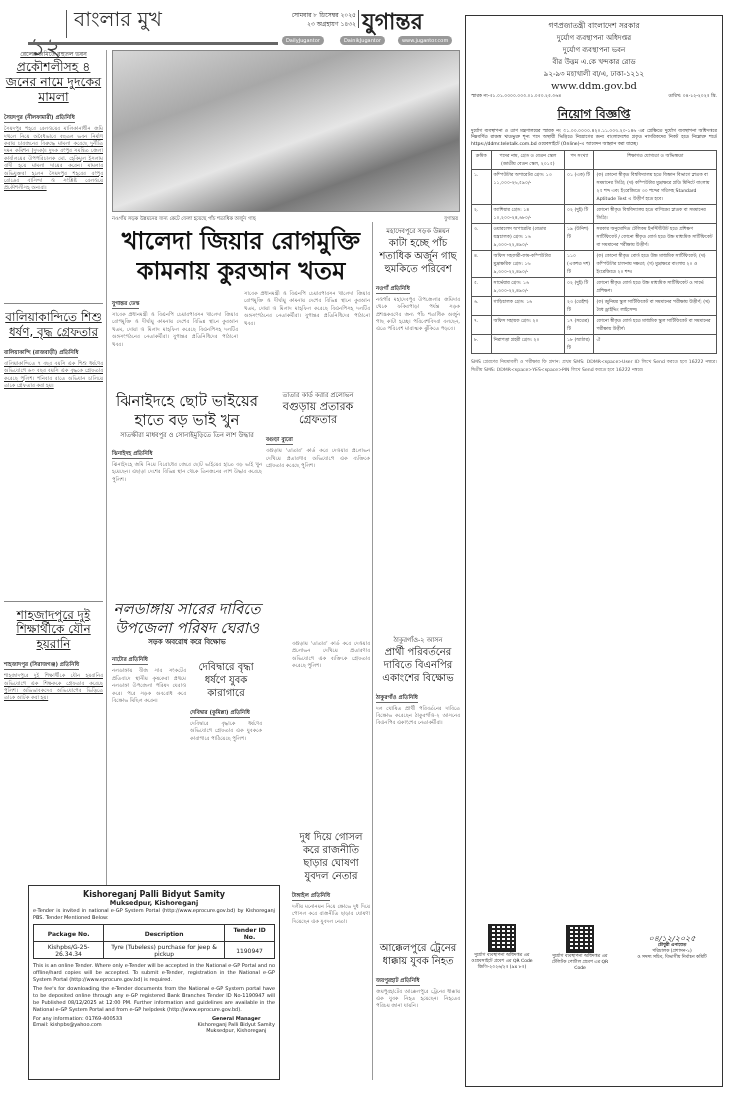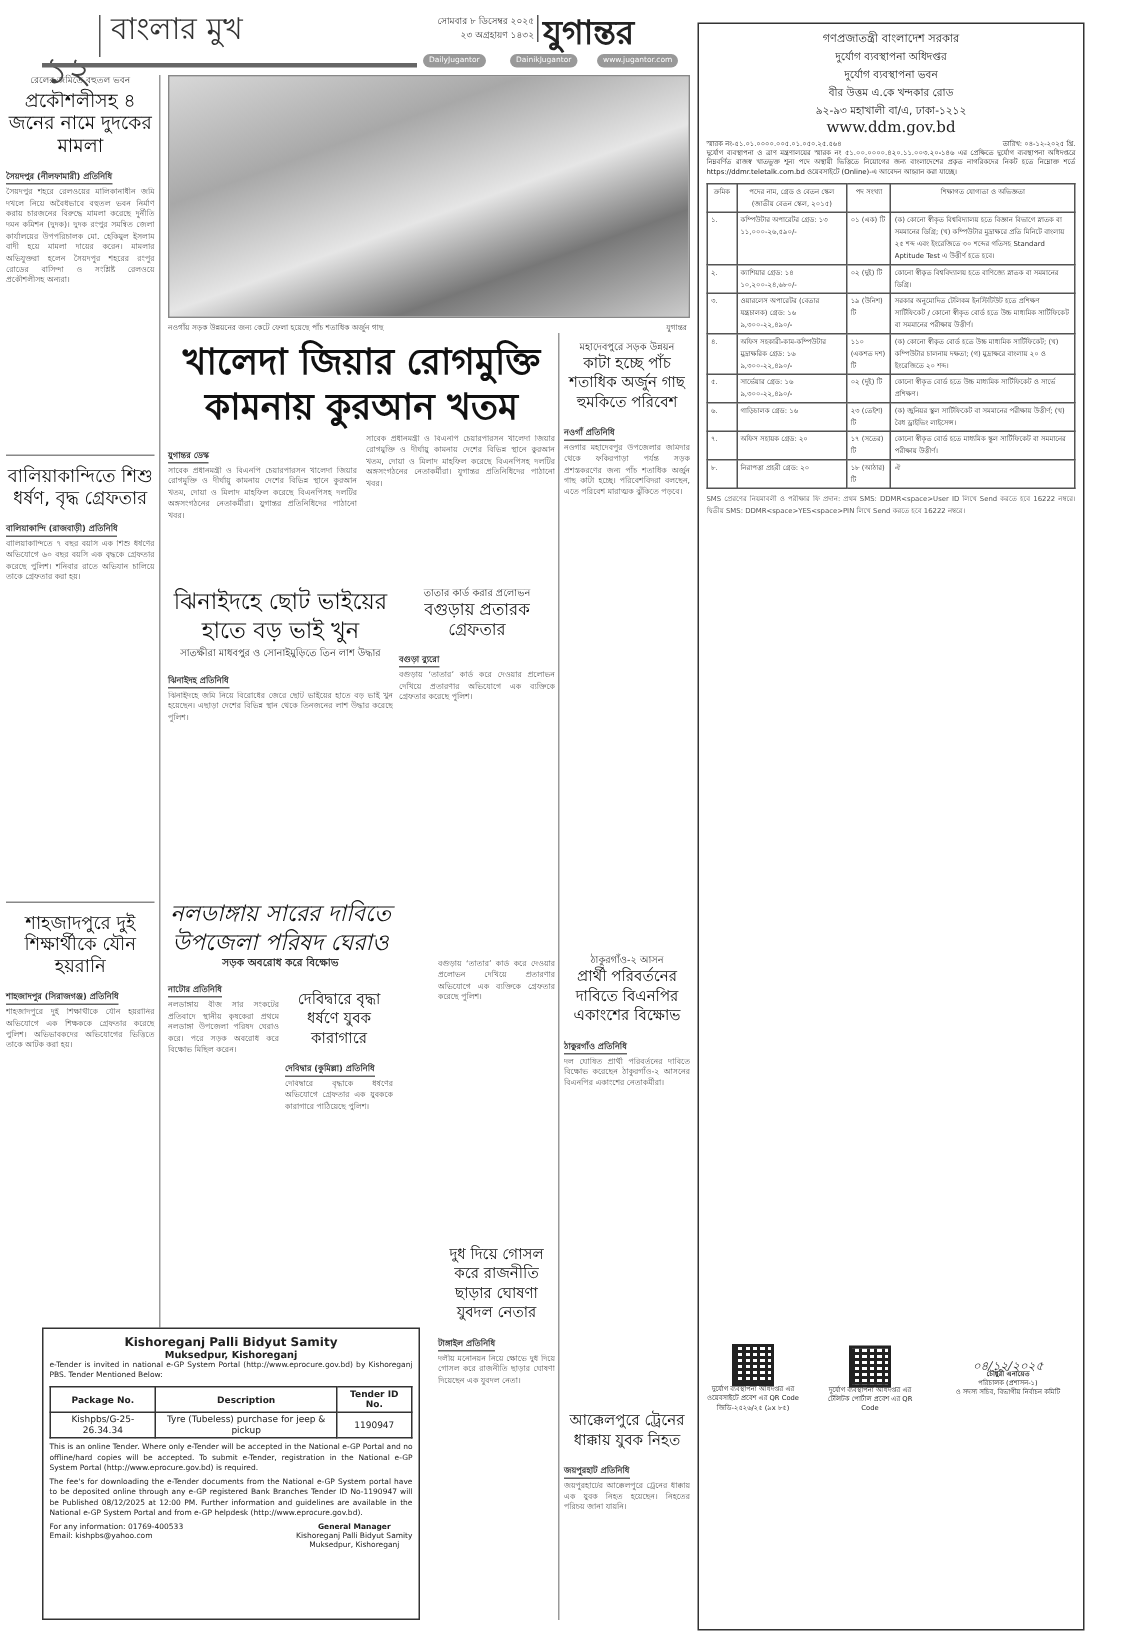--- a/index.html
+++ b/index.html
@@ -39,21 +39,21 @@
 <div class="abs date">
   <div>সোমবার ৮ ডিসেম্বর ২০২৫</div>
   <div>২৩ অগ্রহায়ণ ১৪৩২</div>
 </div>
 <div class="abs logo-sep"></div>
 <div class="abs logo">যুগান্তর</div>
 <div class="abs social" style="left:282px">DailyJugantor</div>
 <div class="abs social" style="left:340px">DainikJugantor</div>
 <div class="abs social" style="left:398px">www.jugantor.com</div>
 
-<div class="abs" style="left:4px; top:50px; width:99px;">
+<div class="abs" style="left:4px; top:50px; width:99px;text-decoration:underline;">
   <div class="head" style="font-size:6px;color:#444;">রেলের জমিতে বহুতল ভবন</div>
   <div class="head" style="font-size:12.5px; margin-top:2px;">প্রকৌশলীসহ ৪ জনের নামে দুদকের মামলা</div>
   <div class="byline">সৈয়দপুর (নীলফামারী) প্রতিনিধি</div>
   <div class="txt" style="height:172px;">সৈয়দপুর শহরে রেলওয়ের মালিকানাধীন জমি দখলে নিয়ে অবৈধভাবে বহুতল ভবন নির্মাণ করায় চারজনের বিরুদ্ধে মামলা করেছে দুর্নীতি দমন কমিশন (দুদক)। দুদক রংপুর সমন্বিত জেলা কার্যালয়ের উপপরিচালক মো. হেকিমুল ইসলাম বাদী হয়ে মামলা দায়ের করেন। মামলার অভিযুক্তরা হলেন সৈয়দপুর শহরের রংপুর রোডের বাসিন্দা ও সংশ্লিষ্ট রেলওয়ে প্রকৌশলীসহ অন্যরা।</div>
   <div style="height:1px;background:#888;margin:6px 0;"></div>
   <div class="head" style="font-size:12px;">বালিয়াকান্দিতে শিশু ধর্ষণ, বৃদ্ধ গ্রেফতার</div>
   <div class="byline">বালিয়াকান্দি (রাজবাড়ী) প্রতিনিধি</div>
   <div class="txt" style="height:235px;">বালিয়াকান্দিতে ৭ বছর বয়সি এক শিশু ধর্ষণের অভিযোগে ৬০ বছর বয়সি এক বৃদ্ধকে গ্রেফতার করেছে পুলিশ। শনিবার রাতে অভিযান চালিয়ে তাকে গ্রেফতার করা হয়।</div>
   <div style="height:1px;background:#888;margin:6px 0;"></div>
   <div class="head" style="font-size:12px;">শাহজাদপুরে দুই শিক্ষার্থীকে যৌন হয়রানি</div>
@@ -159,20 +159,21 @@
   <div class="ad-center" style="font-size:7.5px;">গণপ্রজাতন্ত্রী বাংলাদেশ সরকার</div>
   <div class="ad-center" style="font-size:7px;">দুর্যোগ ব্যবস্থাপনা অধিদপ্তর</div>
   <div class="ad-center" style="font-size:7px;">দুর্যোগ ব্যবস্থাপনা ভবন</div>
   <div class="ad-center" style="font-size:7px;">বীর উত্তম এ.কে খন্দকার রোড</div>
   <div class="ad-center" style="font-size:7px;">৯২-৯৩ মহাখালী বা/এ, ঢাকা-১২১২</div>
   <div class="ad-center" style="font-size:10px; font-family:'DejaVu Serif', serif;">www.ddm.gov.bd</div>
   <div style="display:flex; justify-content:space-between; font-size:4.5px; margin-top:2px;">
     <span>স্মারক নং-৫১.০১.০০০০.০০৫.০১.০৫০.২৫.৫৬৪</span>
     <span>তারিখ: ০৪-১২-২০২৫ খ্রি.</span>
   </div>
+  <div class="ad-center" style="margin:3px 0;"><span style="font-size:12px; font-weight:bold; text-decoration:underline;">নিয়োগ বিজ্ঞপ্তি</span></div>
   <div style="font-size:4.6px; line-height:6.4px; text-align:justify; margin-bottom:3px;">দুর্যোগ ব্যবস্থাপনা ও ত্রাণ মন্ত্রণালয়ের স্মারক নং ৫১.০০.০০০০.৪২০.১১.০০৩.২০-১৪৬ এর প্রেক্ষিতে দুর্যোগ ব্যবস্থাপনা অধিদপ্তরে নিম্নবর্ণিত রাজস্ব খাতভুক্ত শূন্য পদে অস্থায়ী ভিত্তিতে নিয়োগের জন্য বাংলাদেশের প্রকৃত নাগরিকদের নিকট হতে নিম্নোক্ত শর্তে https://ddmr.teletalk.com.bd ওয়েবসাইটে (Online)-এ আবেদন আহ্বান করা যাচ্ছে।</div>
   <table class="notice">
     <tbody>
         <tr>
       <th style="width:8%">ক্রমিক</th>
       <th style="width:30%">পদের নাম, গ্রেড ও বেতন স্কেল (জাতীয় বেতন স্কেল, ২০১৫)</th>
       <th style="width:12%">পদ সংখ্যা</th>
       <th>শিক্ষাগত যোগ্যতা ও অভিজ্ঞতা</th>
     </tr>
     <tr>

